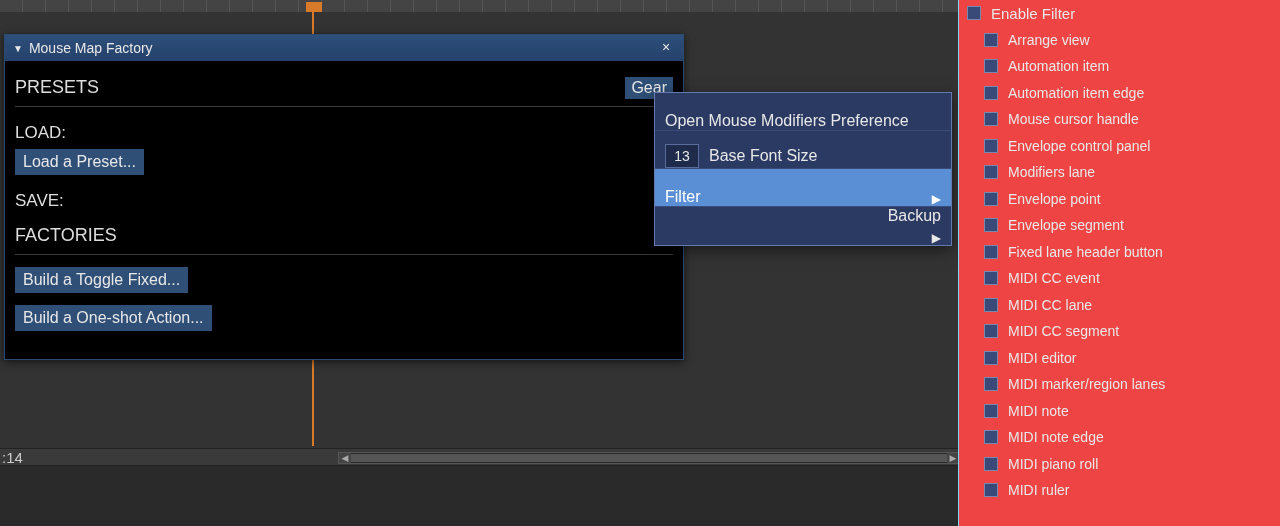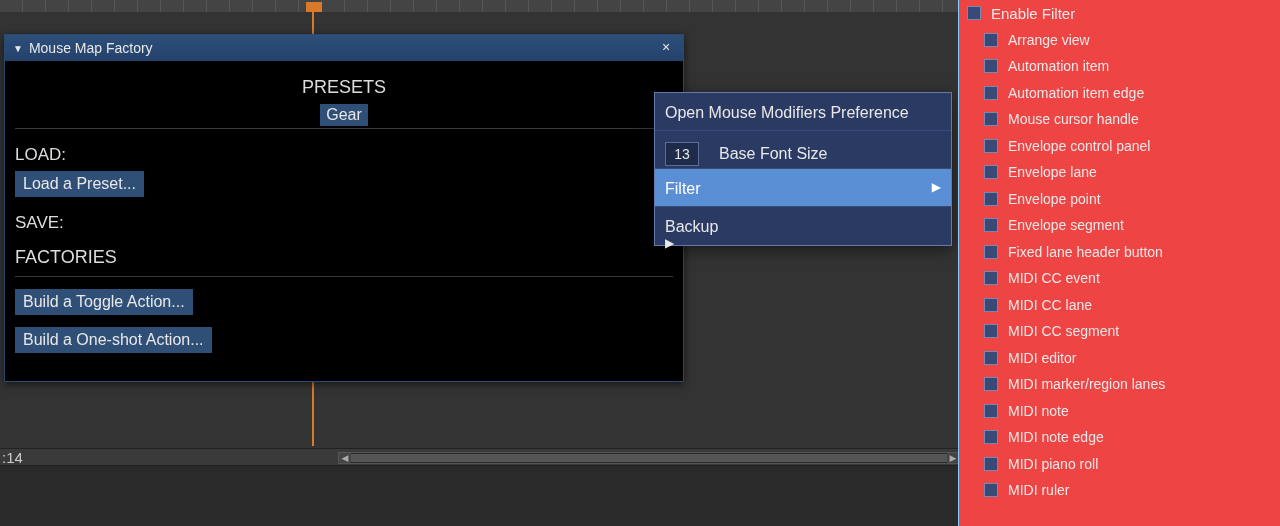--- a/index.html
+++ b/index.html
@@ -139,21 +139,20 @@
   }
   .mmf-body {
     padding: 10px 10px 18px 10px;
     background: #000;
     color: #eee;
   }
   .mmf-row {
     display: flex;
     align-items: center;
     justify-content: space-between;
-    flex-direction: column;
   }
   .section-title {
     font-size: 18px;
     color: #ddd;
     padding: 6px 0 6px 0;
   }
   .hr {
     border: none;
     border-top: 1px solid #3a3a3a;
     margin: 2px 0 10px 0;
@@ -190,23 +189,23 @@
     top: 92px;
     left: 654px;
     width: 298px;
     background: #2b3a63;
     border: 1px solid #657aac;
     z-index: 20;
     box-shadow: 0 4px 14px rgba(0,0,0,.5);
   }
   .gear-menu .item {
     display: flex;
-    align-items: flex-start;
+    align-items: flex-end;
     height: 38px;
-    padding: 11px 10px;
+    padding: 0 10px;
     font-size: 16px;
     color: #e8e8e8;
     border-bottom: 1px solid #3a4b7a;
     cursor: pointer;
     justify-content: space-between;
   }
   .gear-menu .item:last-child { border-bottom: none; flex-direction: column; }
   .gear-menu .item.highlight {
     background: #5a8fd6;
     color: #fff;
@@ -218,21 +217,20 @@
     background: #1f2b4a;
     border: 1px solid #5a6c9a;
     color: #e8e8e8;
     font-size: 14px;
     margin-right: 10px;
     font-family: inherit;
   }
   .gear-menu .item .left {
     display: flex;
     align-items: center;
-    gap: 10px;
   }
   .sub-arrow {
     font-size: 12px;
   }
 
   
   .filter-panel {
     position: absolute;
     top: 0;
     left: 958px;
@@ -301,21 +299,21 @@
     <hr class="hr">
 
     <div class="label">LOAD:</div>
     <button class="action-btn">Load a Preset...</button>
 
     <div class="label">SAVE:</div>
 
     <div class="section-title" style="margin-top:4px">FACTORIES</div>
     <hr class="hr">
 
-    <button class="action-btn">Build a Toggle Action...</button><br>
+    <button class="action-btn">Build a Toggle Fixed...</button><br>
     <button class="action-btn">Build a One-shot Action...</button>
   </div>
 </div>
 
 <div class="gear-menu">
   <div class="item">
     <span>Open Mouse Modifiers Preference</span>
   </div>
   <div class="item">
     <div class="left">
@@ -354,21 +352,21 @@
       <div class="fitem sub">
         <span class="chk"></span>
         <span>Mouse cursor handle</span>
       </div>
       <div class="fitem sub">
         <span class="chk"></span>
         <span>Envelope control panel</span>
       </div>
       <div class="fitem sub">
         <span class="chk"></span>
-        <span>Envelope lane</span>
+        <span>Modifiers lane</span>
       </div>
       <div class="fitem sub">
         <span class="chk"></span>
         <span>Envelope point</span>
       </div>
       <div class="fitem sub">
         <span class="chk"></span>
         <span>Envelope segment</span>
       </div>
       <div class="fitem sub">

